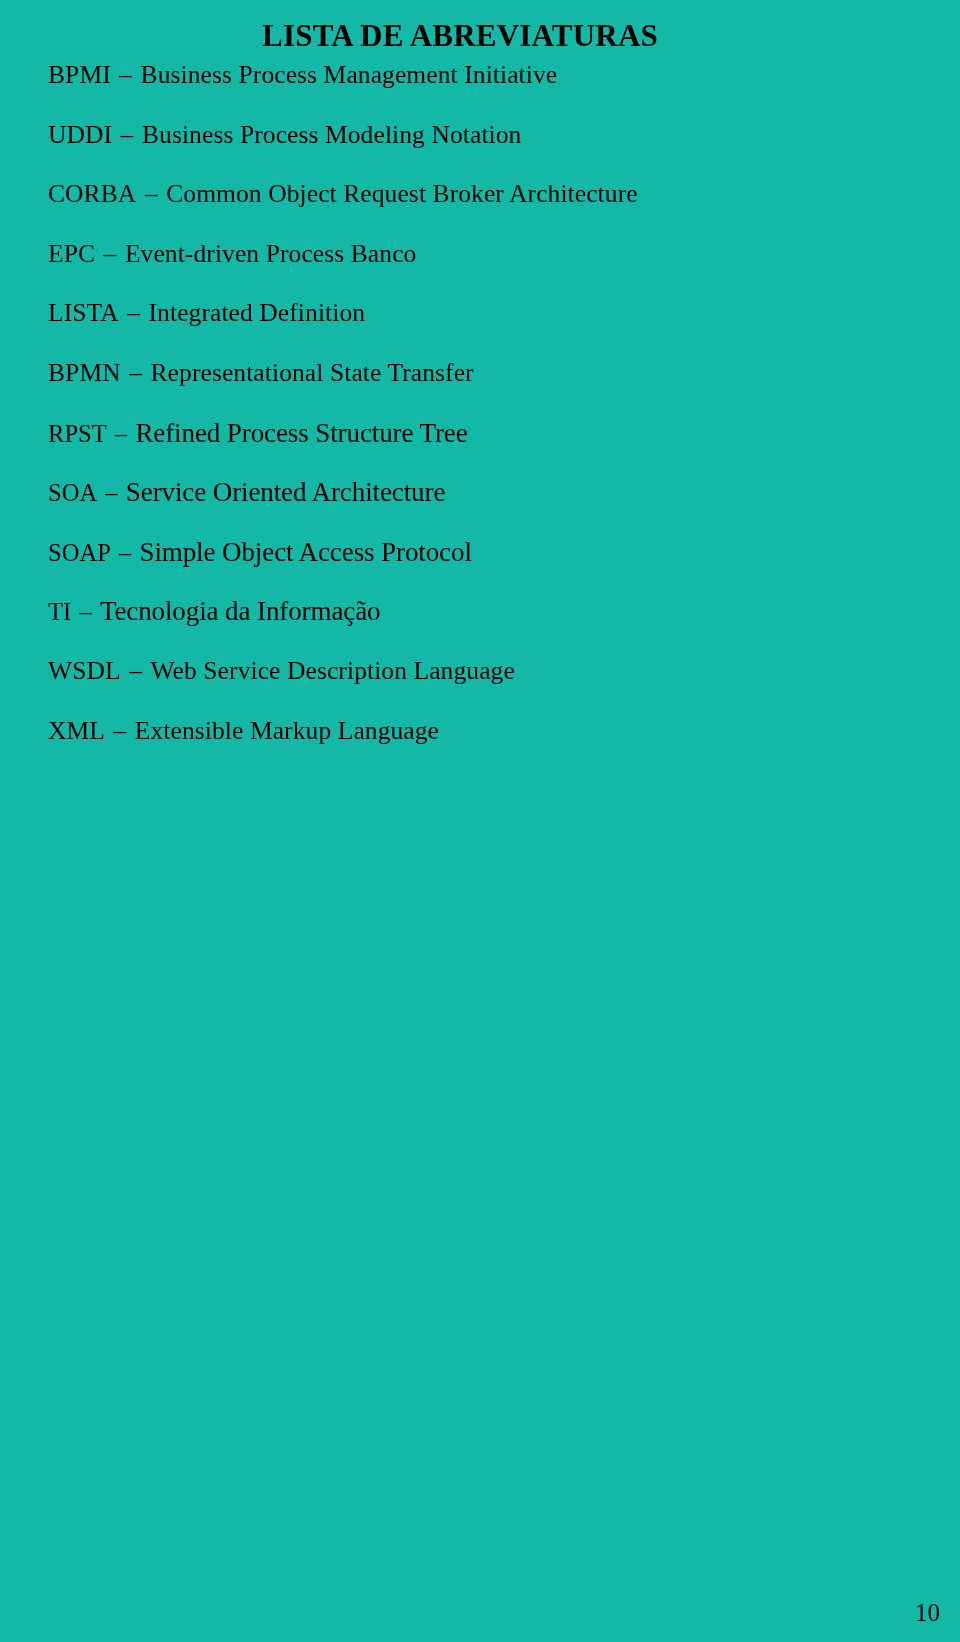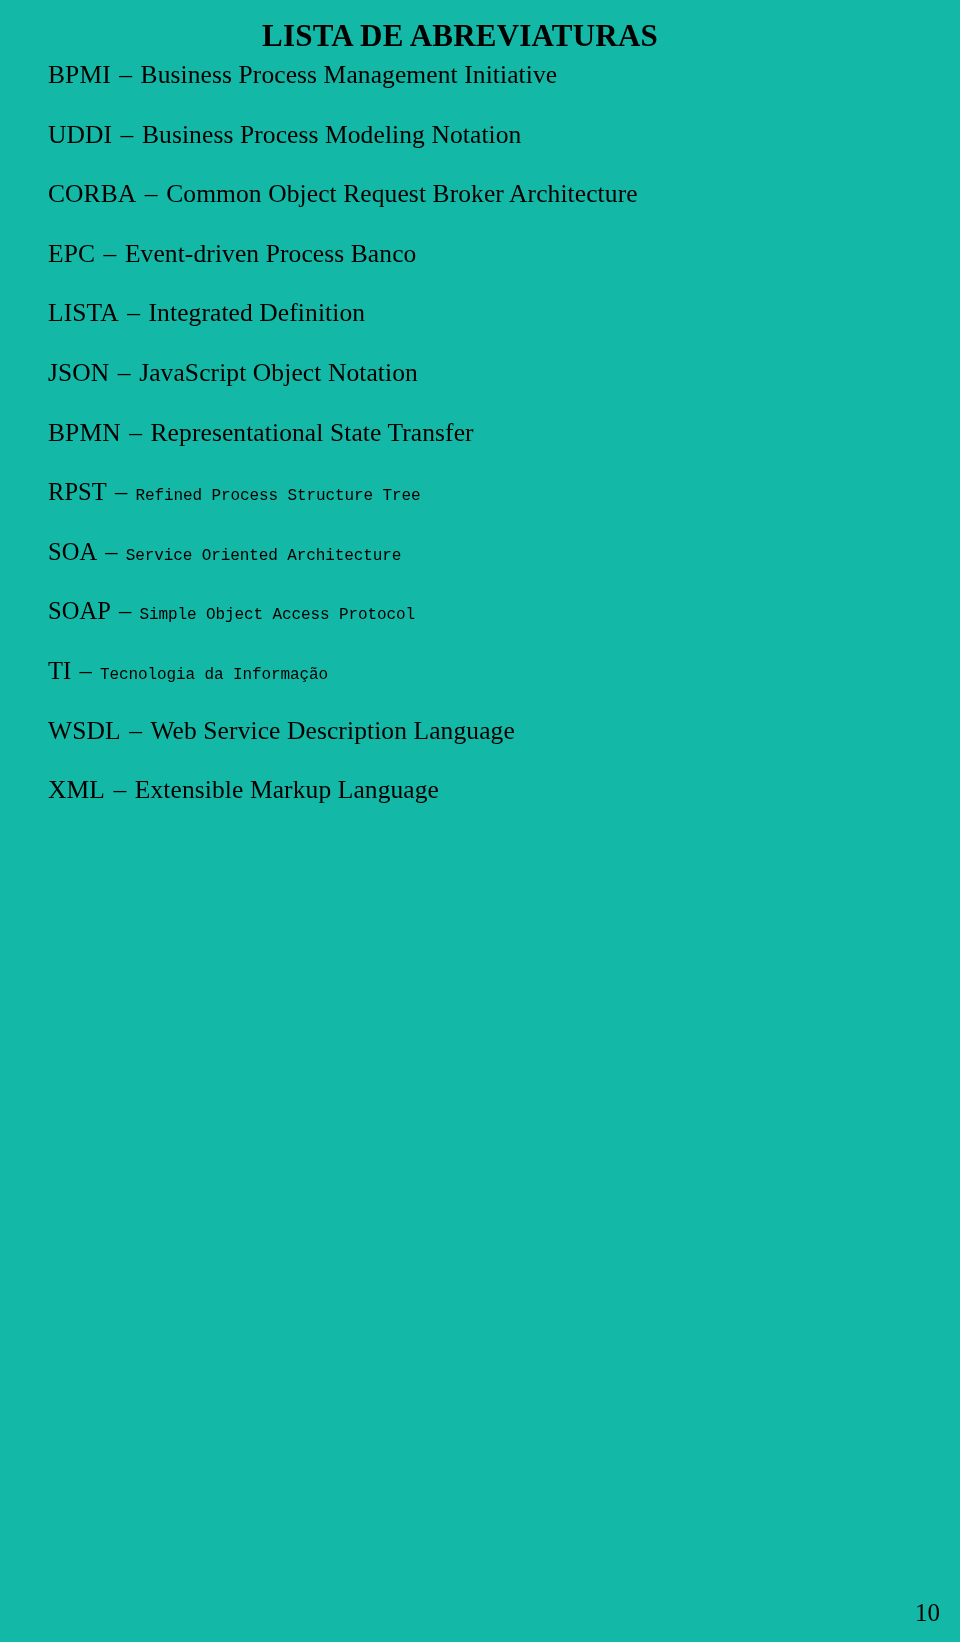--- a/index.html
+++ b/index.html
@@ -67,22 +67,22 @@
   .abbr-def {
     font-weight: normal;
   }
 
   
   .abbr-row.variant-light {
     font-size: 24.5px;
     letter-spacing: 0.05px;
   }
   .abbr-row.variant-light .abbr-def {
-    font-family: Liberation Mono, monospace;
-    font-size: 16px;
+    font-family: Liberation Serif, serif;
+    font-size: 27px;
     letter-spacing: -0.1px;
   }
 
   
   .page-number {
     position: absolute;
     right: 20px;
     top: 1598px;
     font-size: 25px;
     line-height: 30px;
@@ -94,21 +94,20 @@
 <div class="page">
 
   <h1 class="doc-title">LISTA DE ABREVIATURAS</h1>
 
   <div class="abbr-list">
       <div class="abbr-row"><span class="abbr-term">BPMI</span><span class="abbr-sep"> – </span><span class="abbr-def">Business Process Management Initiative</span></div>
       <div class="abbr-row"><span class="abbr-term">UDDI</span><span class="abbr-sep"> – </span><span class="abbr-def">Business Process Modeling Notation</span></div>
       <div class="abbr-row"><span class="abbr-term">CORBA</span><span class="abbr-sep"> – </span><span class="abbr-def">Common Object Request Broker Architecture</span></div>
       <div class="abbr-row"><span class="abbr-term">EPC</span><span class="abbr-sep"> – </span><span class="abbr-def">Event-driven Process Banco</span></div>
       <div class="abbr-row"><span class="abbr-term">LISTA</span><span class="abbr-sep"> – </span><span class="abbr-def">Integrated Definition</span></div>
-      <div class="abbr-row"><span class="abbr-term">JSON</span><span class="abbr-sep"> – </span><span class="abbr-def">JavaScript Object Notation</span></div>
       <div class="abbr-row"><span class="abbr-term">BPMN</span><span class="abbr-sep"> – </span><span class="abbr-def">Representational State Transfer</span></div>
       <div class="abbr-row variant-light"><span class="abbr-term">RPST</span><span class="abbr-sep"> – </span><span class="abbr-def">Refined Process Structure Tree</span></div>
       <div class="abbr-row variant-light"><span class="abbr-term">SOA</span><span class="abbr-sep"> – </span><span class="abbr-def">Service Oriented Architecture</span></div>
       <div class="abbr-row variant-light"><span class="abbr-term">SOAP</span><span class="abbr-sep"> – </span><span class="abbr-def">Simple Object Access Protocol</span></div>
       <div class="abbr-row variant-light"><span class="abbr-term">TI</span><span class="abbr-sep"> – </span><span class="abbr-def">Tecnologia da Informação</span></div>
       <div class="abbr-row"><span class="abbr-term">WSDL</span><span class="abbr-sep"> – </span><span class="abbr-def">Web Service Description Language</span></div>
       <div class="abbr-row"><span class="abbr-term">XML</span><span class="abbr-sep"> – </span><span class="abbr-def">Extensible Markup Language</span></div>
     </div>
 
   <div class="page-number">10</div>

